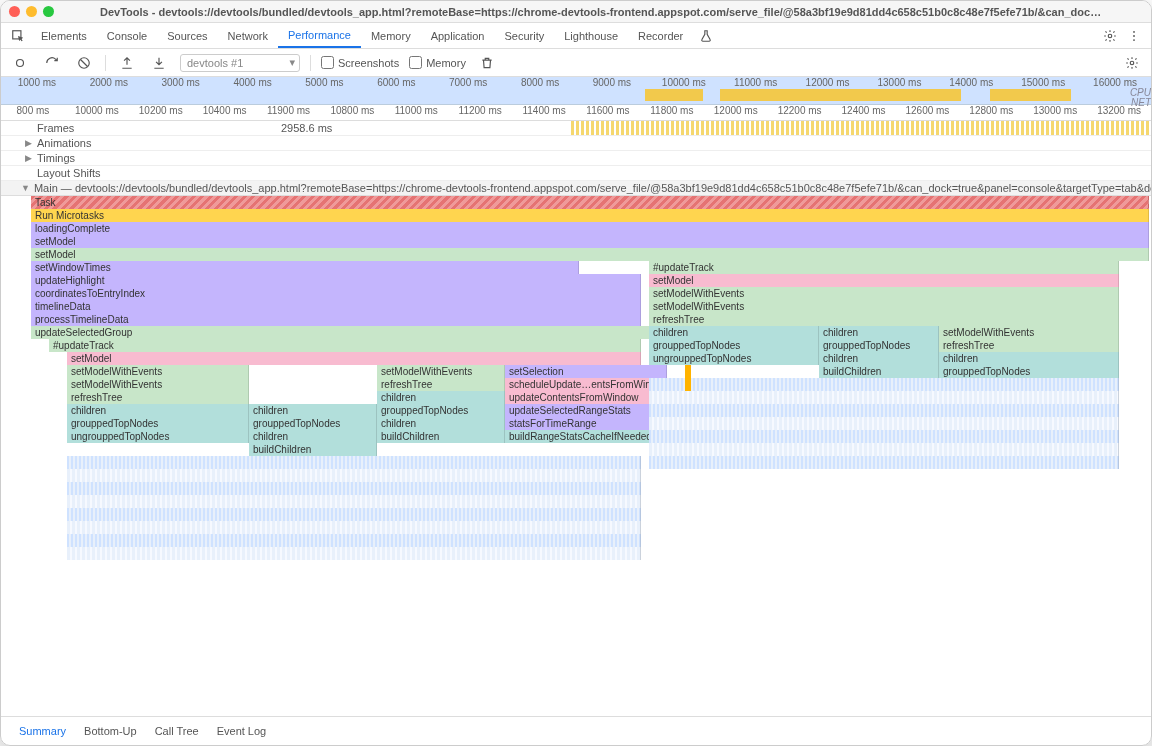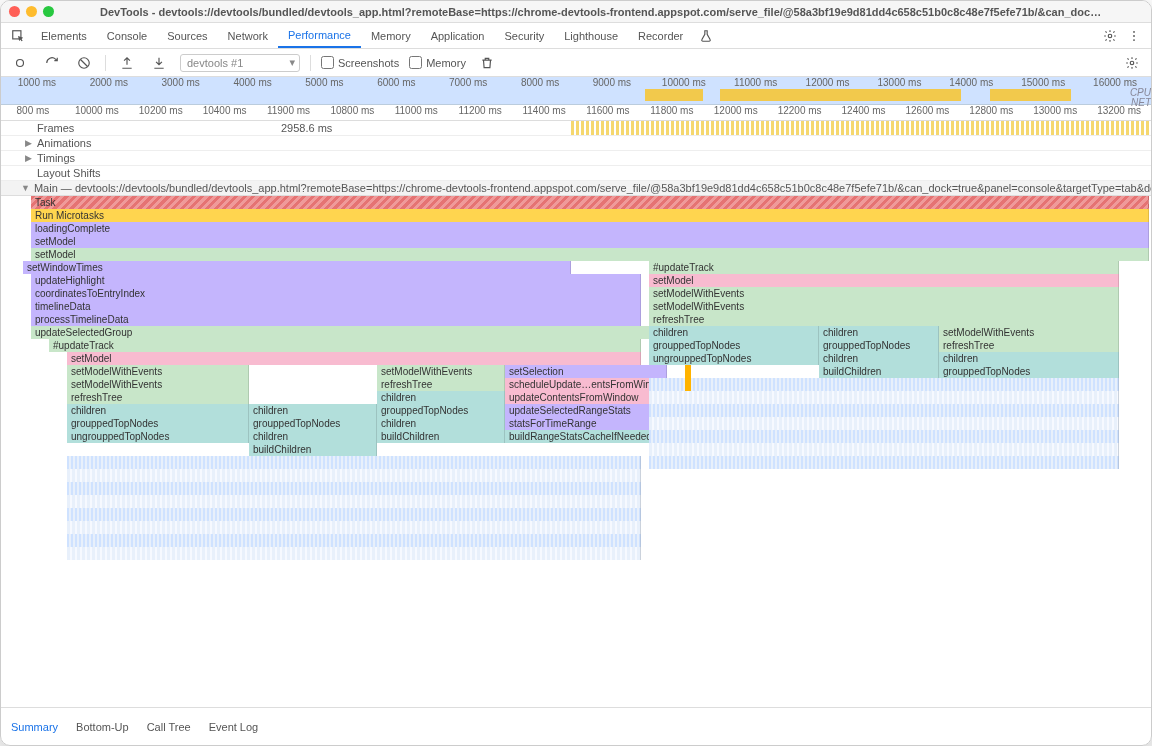--- a/index.html
+++ b/index.html
@@ -36,21 +36,21 @@
   .fr { position: absolute; height: 13px; font-size: 10px; padding: 0 4px; white-space: nowrap; overflow: hidden; border-right: 1px solid rgba(0,0,0,.12); display: flex; align-items: center; color: #333;}
   .c-task   { background: repeating-linear-gradient(135deg,#e57373 0 3px,#ef9a9a 3px 6px); }
   .c-yellow { background: #ffd54f; }
   .c-purple { background: #c4b5fd; }
   .c-green  { background: #c8e6c9; }
   .c-pink   { background: #f8bbd0; }
   .c-teal   { background: #b2dfdb; }
   .c-fade   { background: repeating-linear-gradient(90deg,#e8f0fb 0 3px,#f6f9ff 3px 5px); }
   .c-stripes{ background: repeating-linear-gradient(90deg,#cfe2ff 0 2px,#e8f0fb 2px 4px); }
   .ygap { position:absolute; background:#ffb300; width:6px; }
-  .bottom-tabs { height: 38px; border-top: 1px solid #ddd; display: flex; align-items: center; padding: 0 10px; gap: 18px; }
+  .bottom-tabs { height: 29px; border-top: 1px solid #ddd; display: flex; align-items: center; padding: 0 18px; gap: 18px; }
   .btab { color: #555; }
   .btab.active { color: #1a73e8; }
   svg { width: 14px; height: 14px; }
 </style>
 </head>
 <body>
 
 <div class="window">
 
   <div class="titlebar">
@@ -224,21 +224,21 @@
       <span class="tri">▼</span>
       <span>Main — devtools://devtools/bundled/devtools_app.html?remoteBase=https://chrome-devtools-frontend.appspot.com/serve_file/@58a3bf19e9d81dd4c658c51b0c8c48e7f5efe71b/&amp;can_dock=true&amp;panel=console&amp;targetType=tab&amp;debugFrontend=true</span>
     </div>
 
   <div class="flame" id="flame">
       <div class="fr c-task" style="left: 30px; top: 0px; width: 1118px;">Task</div>
       <div class="fr c-yellow" style="left: 30px; top: 13px; width: 1118px;">Run Microtasks</div>
       <div class="fr c-purple" style="left: 30px; top: 26px; width: 1118px;">loadingComplete</div>
       <div class="fr c-purple" style="left: 30px; top: 39px; width: 1118px;">setModel</div>
       <div class="fr c-green" style="left: 30px; top: 52px; width: 1118px;">setModel</div>
-      <div class="fr c-purple" style="left: 22px; top: 65px; width: 548px;">setWindowTimes</div>
+      <div class="fr c-purple" style="left: 30px; top: 65px; width: 548px;">setWindowTimes</div>
       <div class="fr c-purple" style="left: 30px; top: 78px; width: 610px;">updateHighlight</div>
       <div class="fr c-purple" style="left: 30px; top: 91px; width: 610px;">coordinatesToEntryIndex</div>
       <div class="fr c-purple" style="left: 30px; top: 104px; width: 610px;">timelineData</div>
       <div class="fr c-purple" style="left: 30px; top: 117px; width: 610px;">processTimelineData</div>
       <div class="fr c-green" style="left: 30px; top: 130px; width: 716px;">updateSelectedGroup</div>
       <div class="fr c-green" style="left: 648px; top: 65px; width: 470px;">#updateTrack</div>
       <div class="fr c-pink" style="left: 648px; top: 78px; width: 470px;">setModel</div>
       <div class="fr c-green" style="left: 648px; top: 91px; width: 470px;">setModelWithEvents</div>
       <div class="fr c-green" style="left: 648px; top: 104px; width: 470px;">setModelWithEvents</div>
       <div class="fr c-green" style="left: 648px; top: 117px; width: 470px;">refreshTree</div>

